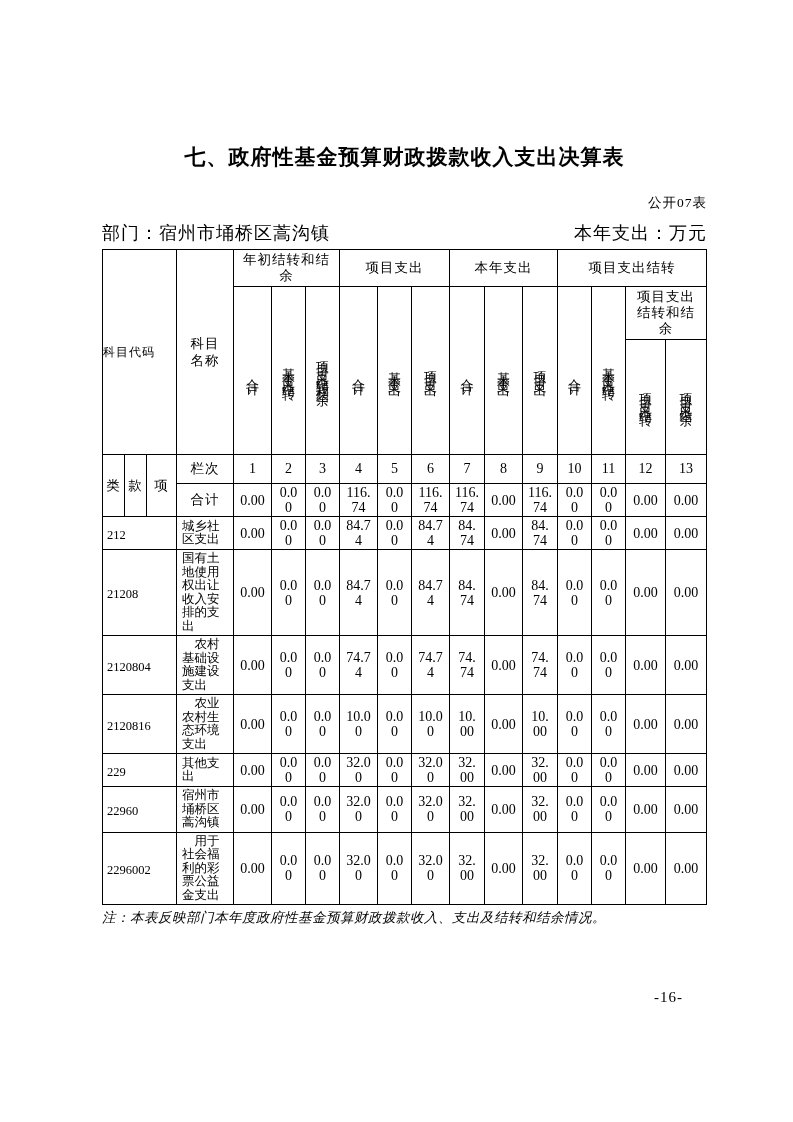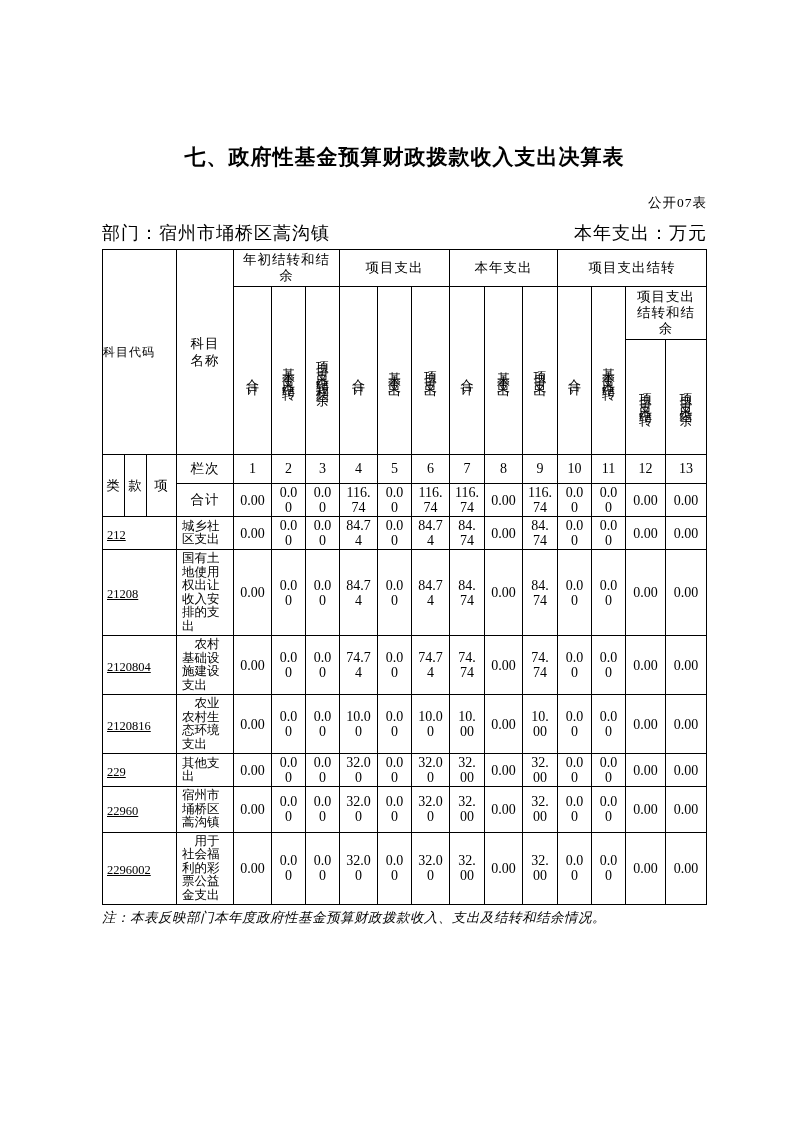--- a/index.html
+++ b/index.html
@@ -29,21 +29,21 @@
   }
   .subgrp{font-size:13.5px;letter-spacing:1px;height:52px;line-height:16px;text-align:center;vertical-align:middle;padding:0 4px;}
   .r3 .vh{height:110px;}
   .lbl{font-size:13.5px;letter-spacing:1px;text-align:center;vertical-align:middle;height:28px;}
   .idx{font-size:14px;text-align:center;vertical-align:middle;}
   
   .num{
     font-size:14px;line-height:15px;text-align:center;vertical-align:middle;
     word-break:break-all;padding:1px 5px;
   }
-  .code{font-size:12.5px;text-align:left;vertical-align:middle;padding:6px 3px 2px 4px;text-decoration:underline;}
+  .code{font-size:12.5px;text-align:left;vertical-align:middle;padding:6px 3px 2px 4px;}
   .name{
     font-size:12.5px;line-height:13.5px;text-align:left;vertical-align:middle;
     padding:2px 5px;word-break:break-all;border-radius:6px;
   }
   .note{font-size:13.5px;margin-top:4px;letter-spacing:0.5px;font-style:italic;}
   .pageno{font-size:15px;letter-spacing:1px;text-align:right;padding-right:24px;margin-top:62px;}
 </style>
 </head>
 <body>
 
@@ -259,14 +259,15 @@
           <td class="num">0.00</td>
           <td class="num">0.00</td>
           <td class="num">0.00</td>
           <td class="num">0.00</td>
         </tr>
       </tbody>
   </table>
 
   <div class="note">注：本表反映部门本年度政府性基金预算财政拨款收入、支出及结转和结余情况。</div>
 
+  <div class="pageno">-16-</div>
 
 </div>
 
 </body></html>

